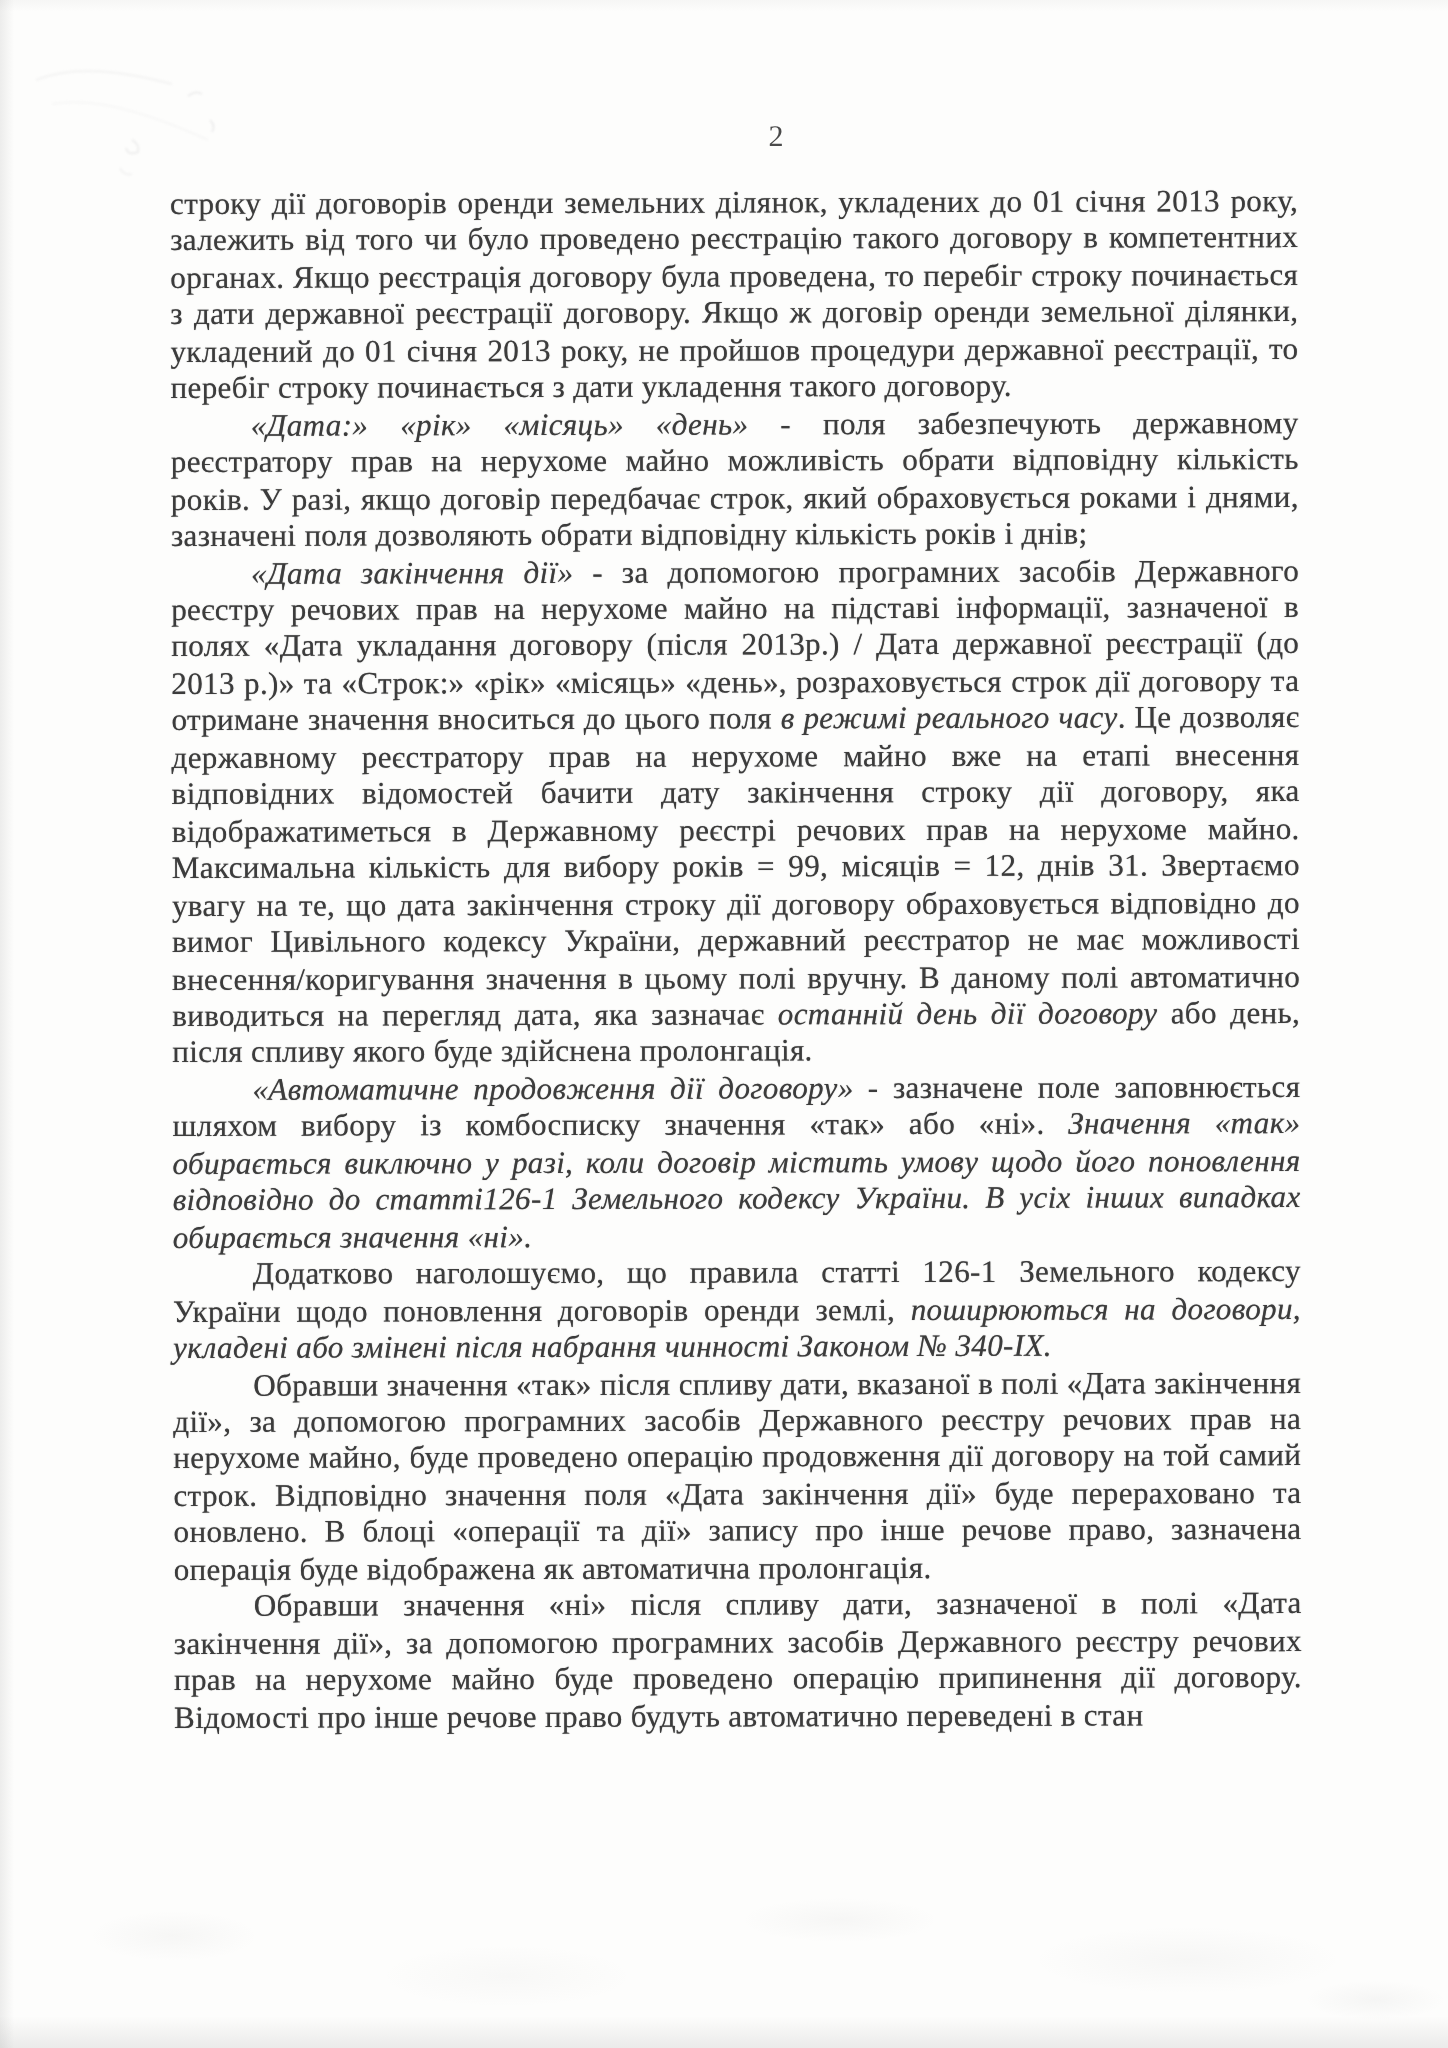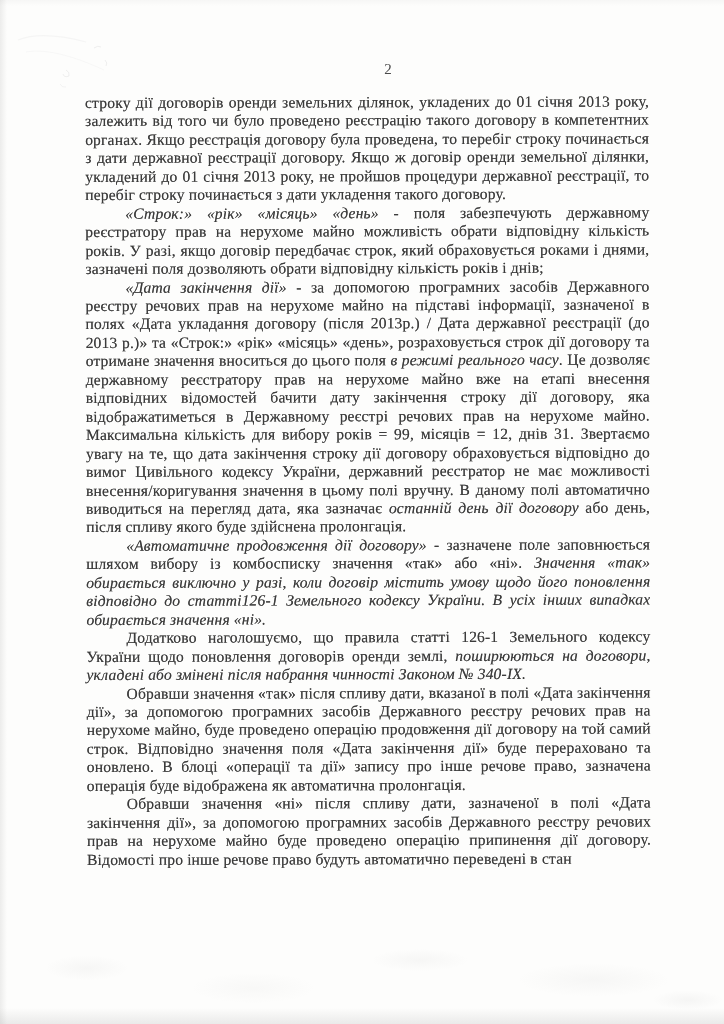--- a/index.html
+++ b/index.html
@@ -91,21 +91,21 @@
     <path d="M86 30 q 4 -3 7 -1" stroke="#a8a8ab" stroke-width="1" fill="none" opacity="0.5"></path>
     <path d="M97 42 q 3 3 1 6" stroke="#a8a8ab" stroke-width="1" fill="none" opacity="0.5"></path>
     <path d="M58 52 q 4 2 3 6 q -5 2 -6 -2" stroke="#ababae" stroke-width="1" fill="none" opacity="0.5"></path>
     <path d="M52 66 q 2 4 6 3" stroke="#b5b5b8" stroke-width="1" fill="none" opacity="0.4"></path>
   </svg>
 
   <div class="page-number">2</div>
 
   <div class="text-block">
       <p class="para"><span class="">строку дії договорів оренди земельних ділянок, укладених до 01 січня 2013 року, залежить від того чи було проведено реєстрацію такого договору в компетентних органах. Якщо реєстрація договору була проведена, то перебіг строку починається з дати державної реєстрації договору. Якщо ж договір оренди земельної ділянки, укладений до 01 січня 2013 року, не пройшов процедури державної реєстрації, то перебіг строку починається з дати укладення такого договору.</span></p>
-      <p class="para indent"><span class="it">«Строк:» «рік» «місяць» «день»</span><span class=""> - поля забезпечують державному реєстратору прав на нерухоме майно можливість обрати відповідну кількість років. У разі, якщо договір передбачає строк, який обраховується роками і днями, зазначені поля дозволяють обрати відповідну кількість років і днів;</span></p>
+      <p class="para indent"><span class="it">«Дата:» «рік» «місяць» «день»</span><span class=""> - поля забезпечують державному реєстратору прав на нерухоме майно можливість обрати відповідну кількість років. У разі, якщо договір передбачає строк, який обраховується роками і днями, зазначені поля дозволяють обрати відповідну кількість років і днів;</span></p>
       <p class="para indent"><span class="it">«Дата закінчення дії»</span><span class=""> - за допомогою програмних засобів Державного реєстру речових прав на нерухоме майно на підставі інформації, зазначеної в полях «Дата укладання договору (після 2013р.) / Дата державної реєстрації (до 2013 р.)» та «Строк:» «рік» «місяць» «день», розраховується строк дії договору та отримане значення вноситься до цього поля </span><span class="it">в режимі реального часу</span><span class="">. Це дозволяє державному реєстратору прав на нерухоме майно вже на етапі внесення відповідних відомостей бачити дату закінчення строку дії договору, яка відображатиметься в Державному реєстрі речових прав на нерухоме майно. Максимальна кількість для вибору років = 99, місяців = 12, днів 31. Звертаємо увагу на те, що дата закінчення строку дії договору обраховується відповідно до вимог Цивільного кодексу України, державний реєстратор не має можливості внесення/коригування значення в цьому полі вручну. В даному полі автоматично виводиться на перегляд дата, яка зазначає </span><span class="it">останній день дії договору</span><span class=""> або день, після спливу якого буде здійснена пролонгація.</span></p>
       <p class="para indent"><span class="it">«Автоматичне продовження дії договору»</span><span class=""> -  зазначене поле заповнюється шляхом вибору із комбосписку значення «так» або «ні». </span><span class="it">Значення «так» обирається виключно у разі, коли договір містить умову щодо його поновлення відповідно до статті126-1 Земельного кодексу України. В усіх інших випадках обирається значення «ні».</span></p>
       <p class="para indent"><span class="">Додатково наголошуємо, що правила статті 126-1 Земельного кодексу України щодо поновлення договорів оренди землі, </span><span class="it">поширюються на договори, укладені або змінені після набрання чинності Законом № 340-IX.</span></p>
       <p class="para indent"><span class="">Обравши значення «так» після спливу дати, вказаної в полі «Дата закінчення дії», за допомогою програмних засобів Державного реєстру речових прав на нерухоме майно, буде проведено операцію продовження дії договору на той самий строк. Відповідно значення поля «Дата закінчення дії» буде перераховано та оновлено. В блоці «операції та дії» запису про інше речове право, зазначена операція буде відображена як автоматична пролонгація.</span></p>
       <p class="para indent"><span class="">Обравши значення «ні» після спливу дати, зазначеної в полі «Дата закінчення дії», за допомогою програмних засобів Державного реєстру речових прав на нерухоме майно буде проведено операцію припинення дії договору. Відомості про інше речове право будуть автоматично переведені в стан</span></p>
     </div>
 
 </div>
 
 </body></html>

